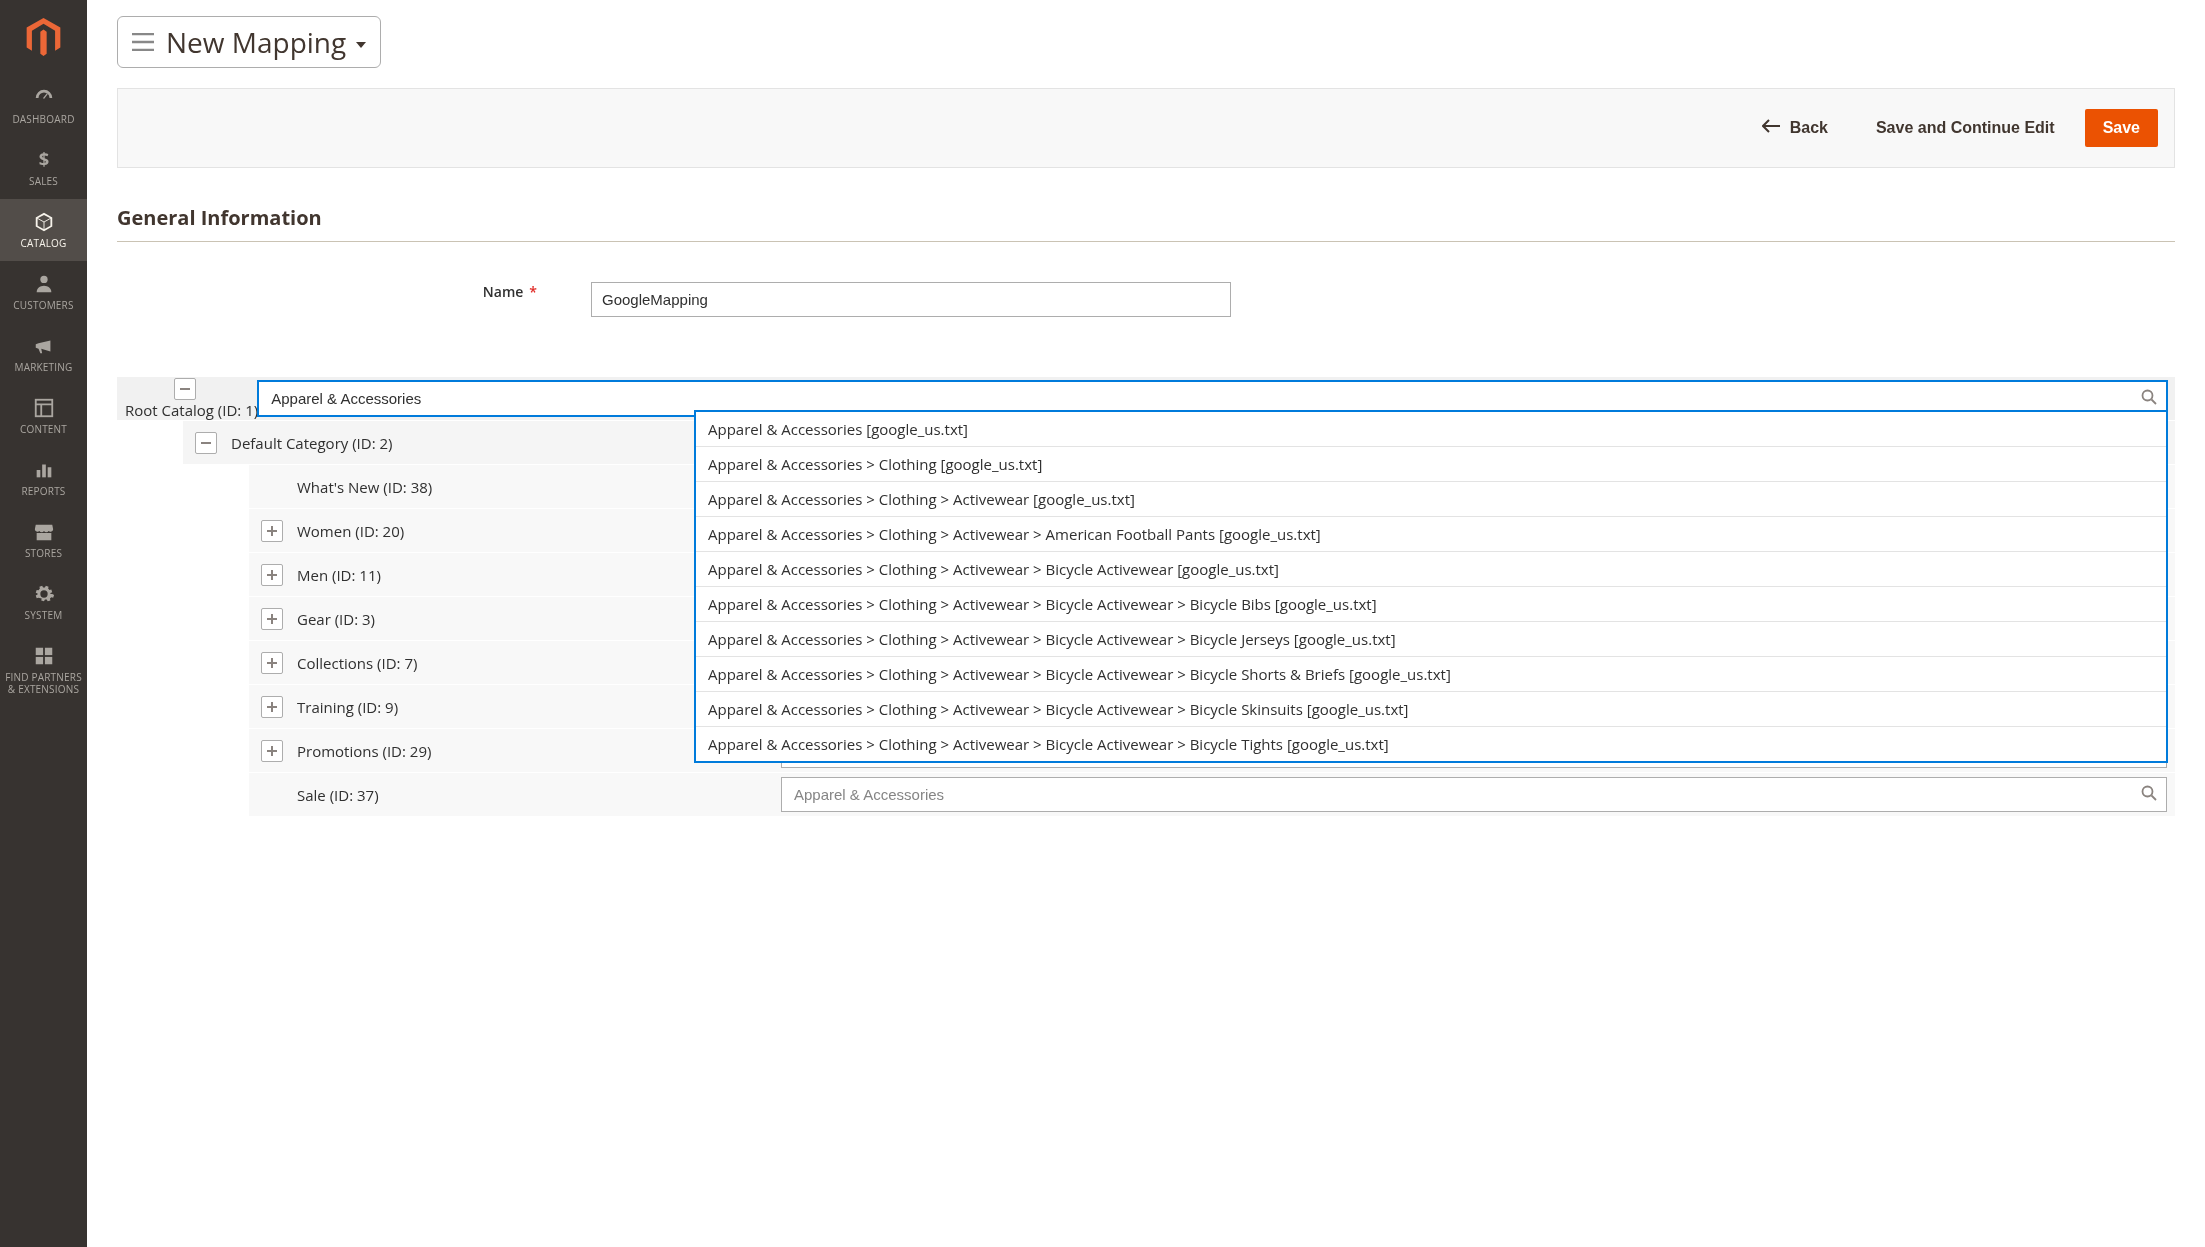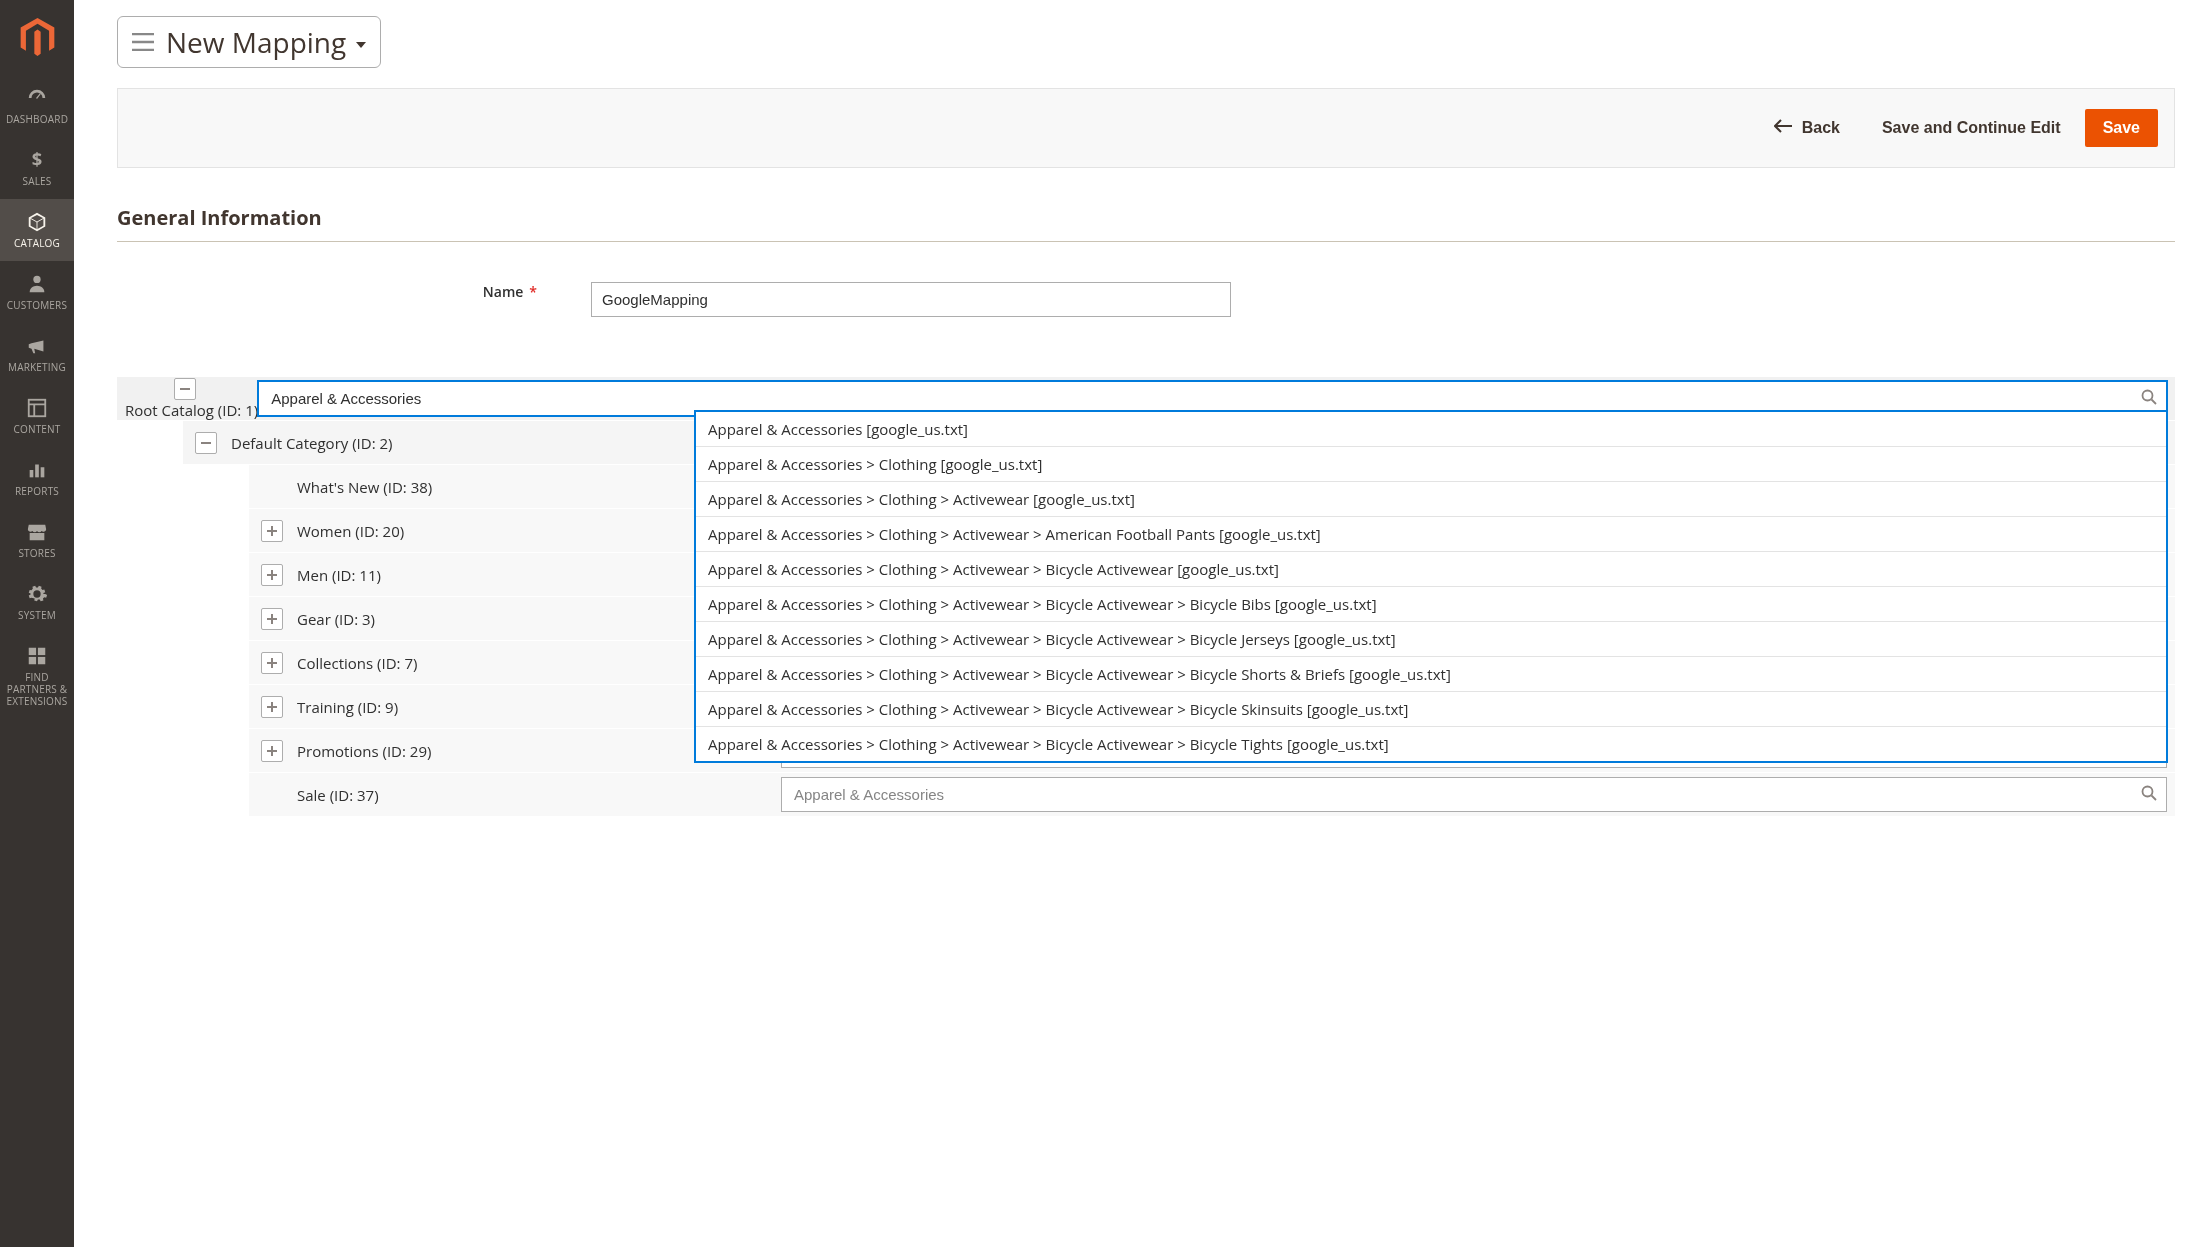--- a/index.html
+++ b/index.html
@@ -1,37 +1,37 @@
 <!DOCTYPE html>
 <html><head>
 <meta charset="utf-8">
 <style>
 * { margin: 0; padding: 0; box-sizing: border-box; }
 body { font-family: 'Open Sans', Arial, sans-serif; font-size: 14px; color: #333; background: #fff; }
 
 
-.sidebar { position: fixed; left: 0; top: 0; bottom: 0; width: 74px; background: #373330; display: flex; flex-direction: column; }
+.sidebar { position: fixed; left: 0; top: 0; bottom: 0; width: 87px; background: #373330; display: flex; flex-direction: column; }
 .logo { height: 75px; display: flex; align-items: center; justify-content: center; }
 .logo svg { width: 35px; height: 40px; }
 .nav-item { display: flex; flex-direction: column; align-items: center; justify-content: center; padding: 12px 4px; color: #aaa6a0; cursor: pointer; text-align: center; }
 .nav-item.active { background: #524d49; color: #f7f3eb; }
 .nav-icon { width: 22px; height: 22px; margin-bottom: 4px; display: flex; align-items: center; justify-content: center; }
 .nav-label { font-size: 10px; letter-spacing: 0.2px; line-height: 1.2; }
 
 
 .main { margin-left: 87px; padding: 0 30px 40px 30px; }
 
 
 .title-wrap { display: inline-flex; align-items: center; border: 1px solid #adadad; border-radius: 6px; margin-top: 16px; padding: 6px 14px; cursor: pointer; }
 .title-icon { color: #888; margin-right: 12px; display: flex; }
 .page-title { font-size: 28px; font-weight: 400; color: #41362f; }
 .title-caret { margin-left: 10px; color: #41362f; }
 
 
-.action-bar { background: #f8f8f8; border: 1px solid #e3e3e3; margin-top: 20px; padding: 20px 16px; display: flex; justify-content: flex-end; align-items: center; gap: 6px; }
+.action-bar { background: #f8f8f8; border: 1px solid #e3e3e3; margin-top: 20px; padding: 20px 16px; display: flex; justify-content: flex-end; align-items: center; gap: 12px; }
 .btn { padding: 10px 18px; font-size: 16px; font-weight: 600; cursor: pointer; border: none; background: transparent; color: #41362f; border-radius: 2px; }
 .btn.back { display: inline-flex; align-items: center; gap: 10px; }
 .btn.primary { background: #eb5202; color: #fff; }
 
 
 .section-title { font-size: 20px; color: #41362f; margin-top: 36px; padding-bottom: 10px; border-bottom: 1px solid #cac3b4; }
 
 
 .field-row { display: flex; align-items: flex-start; margin-top: 40px; gap: 24px; }
 .field-label-col { width: 450px; text-align: right; padding-right: 30px; font-weight: 600; color: #303030; }

